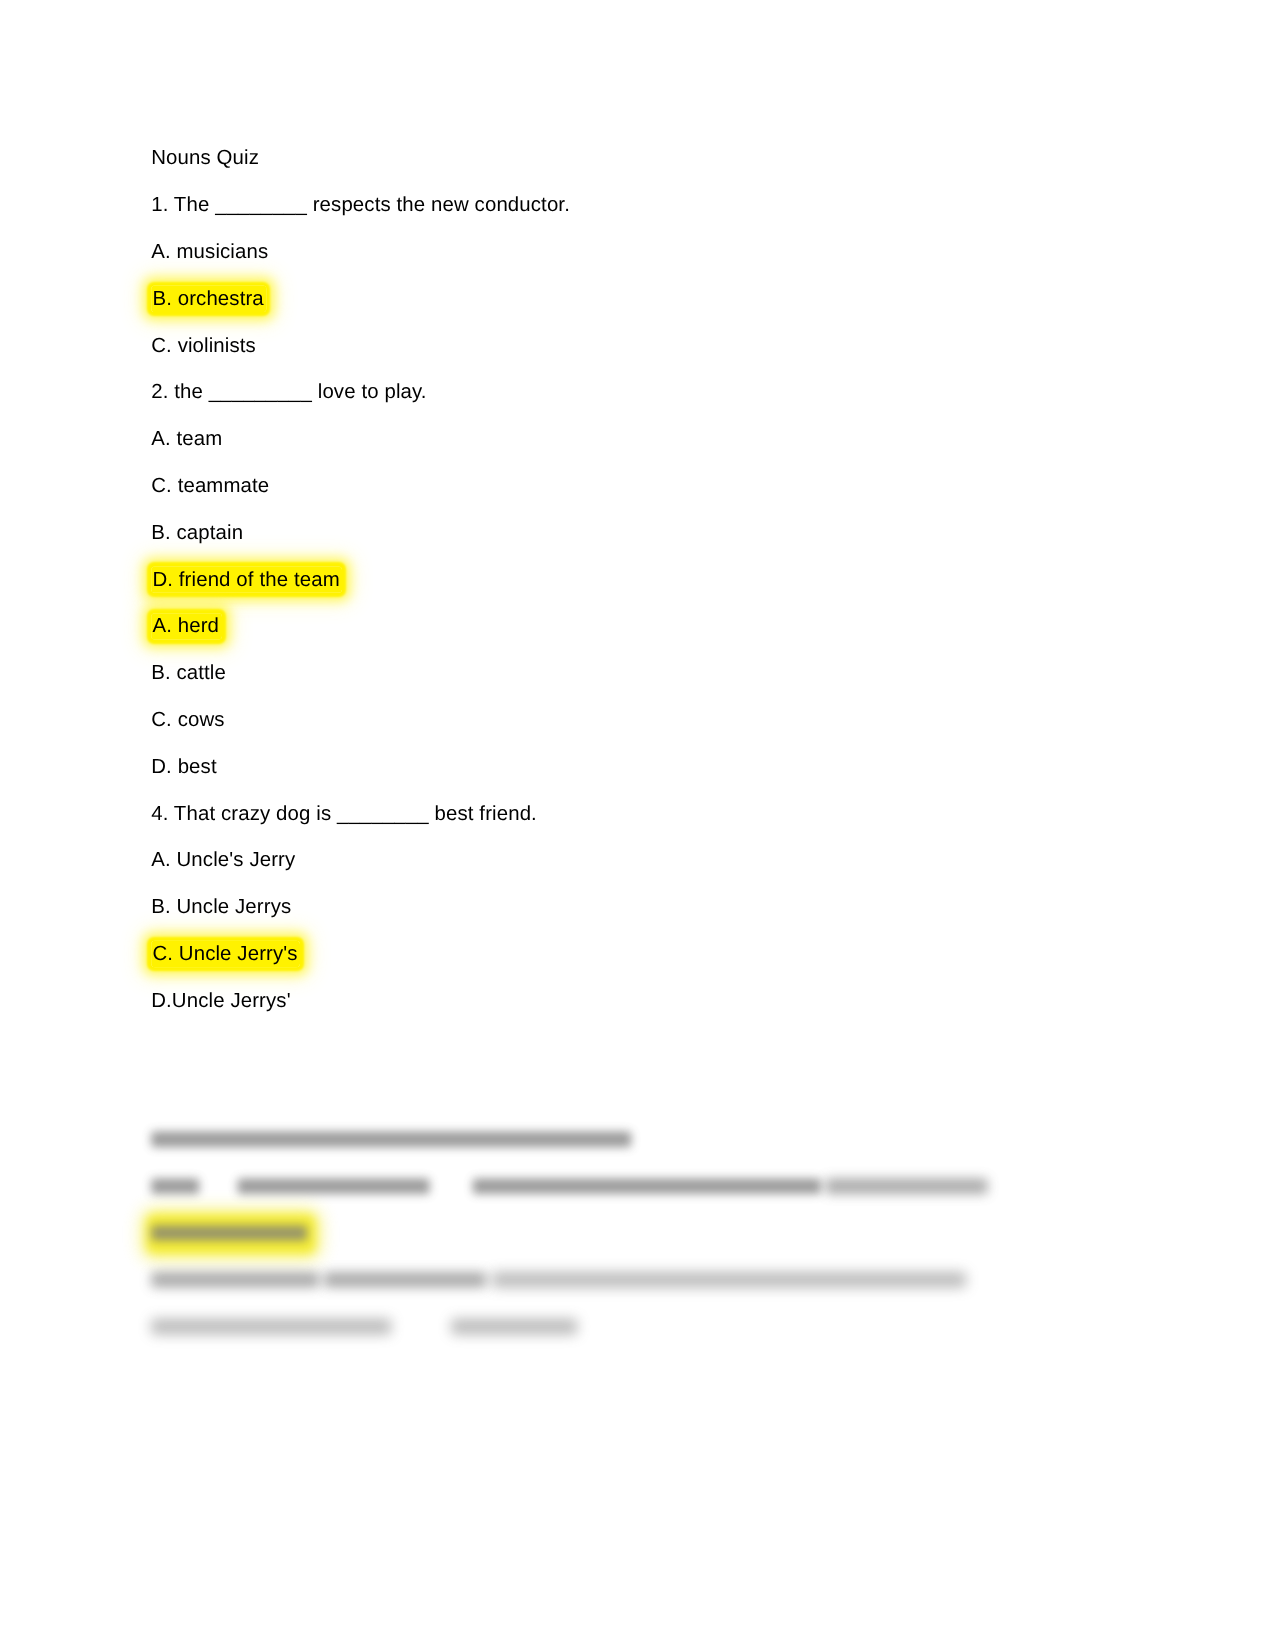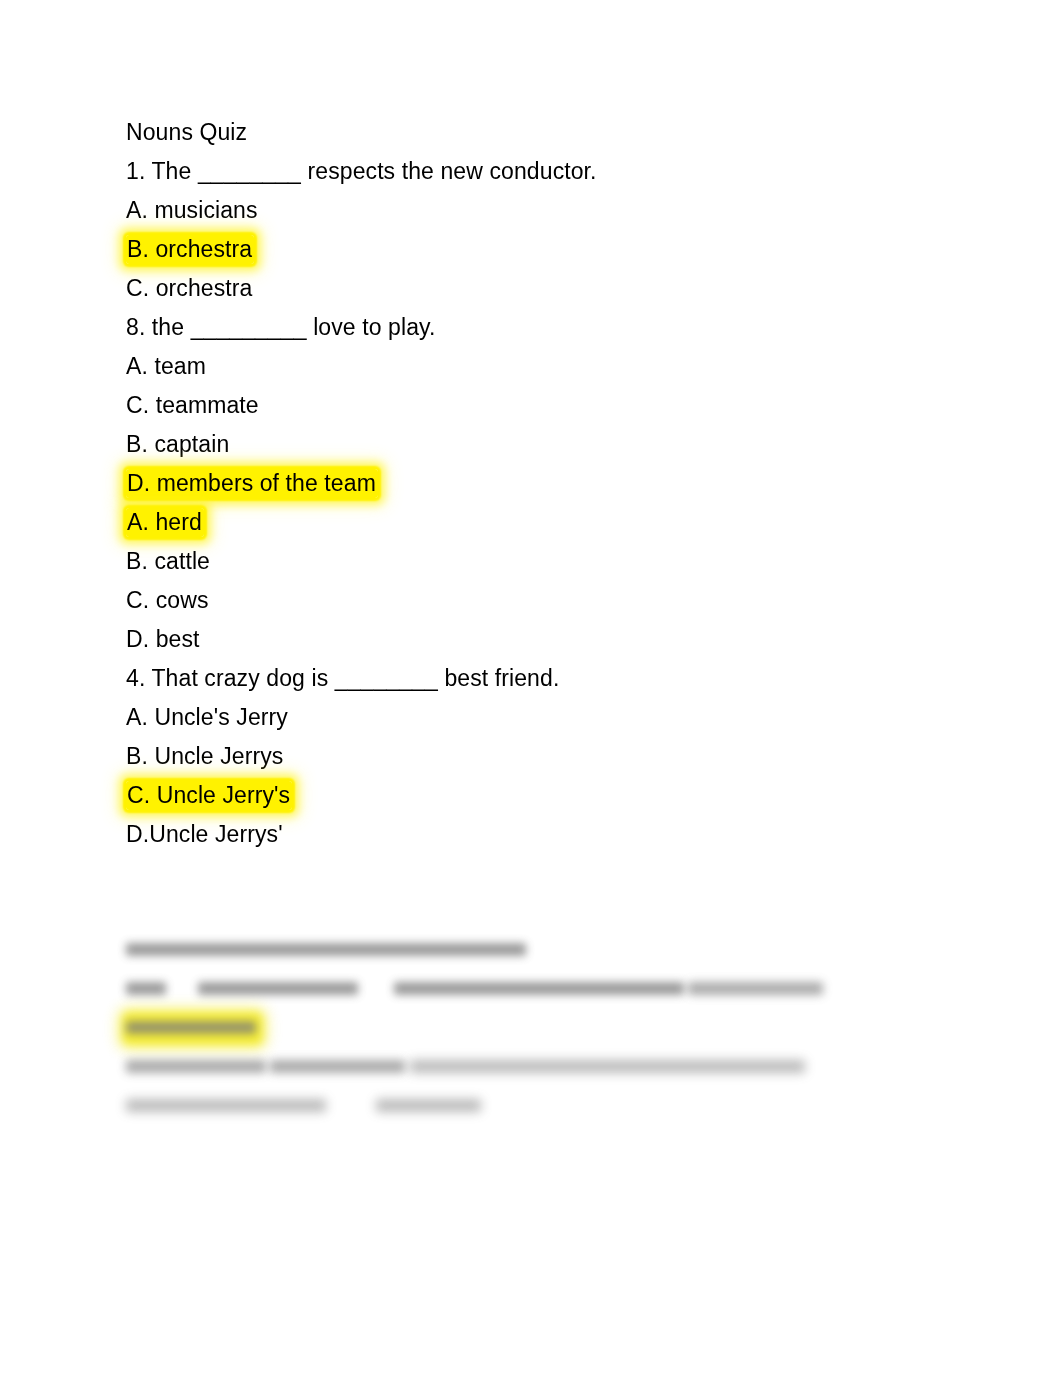--- a/index.html
+++ b/index.html
@@ -30,21 +30,21 @@
 
   
   #doc-body {
     position: absolute;
     left: 126px;
     top: 121px;
     width: 820px;
   }
 
   .line {
-    font-size: 23px;
+    font-size: 17px;
     line-height: 22px;
     height: 22px;
     margin: 0 0 17px 0;   
     white-space: pre;
     color: #000000;
     letter-spacing: 0.1px;
   }
 
   
   .line.hl > .hl-text {
@@ -86,27 +86,27 @@
 
 <div id="page">
 
   <div id="doc-body">
 
     <div class="line">Nouns Quiz</div>
 
     <div class="line">1. The ________ respects the new conductor.</div>
     <div class="line"><span class="opt-text">A. musicians</span></div>
     <div class="line hl"><span class="hl-text">B. orchestra</span></div>
-    <div class="line"><span class="opt-text">C. orchestra</span></div>
+    <div class="line"><span class="opt-text">C. violinists</span></div>
 
-    <div class="line">8. the _________ love to play.</div>
+    <div class="line">2. the _________ love to play.</div>
     <div class="line"><span class="opt-text">A. team</span></div>
     <div class="line"><span class="opt-text">C. teammate</span></div>
     <div class="line"><span class="opt-text">B. captain</span></div>
-    <div class="line hl"><span class="hl-text">D. members of the team</span></div>
+    <div class="line hl"><span class="hl-text">D. friend of the team</span></div>
 
     <div class="line hl"><span class="hl-text">A. herd</span></div>
     <div class="line"><span class="opt-text">B. cattle</span></div>
     <div class="line"><span class="opt-text">C. cows</span></div>
     <div class="line"><span class="opt-text">D. best</span></div>
 
     <div class="line">4. That crazy dog is ________ best friend.</div>
     <div class="line"><span class="opt-text">A. Uncle's Jerry</span></div>
     <div class="line"><span class="opt-text">B. Uncle Jerrys</span></div>
     <div class="line hl"><span class="hl-text">C. Uncle Jerry's</span></div>

